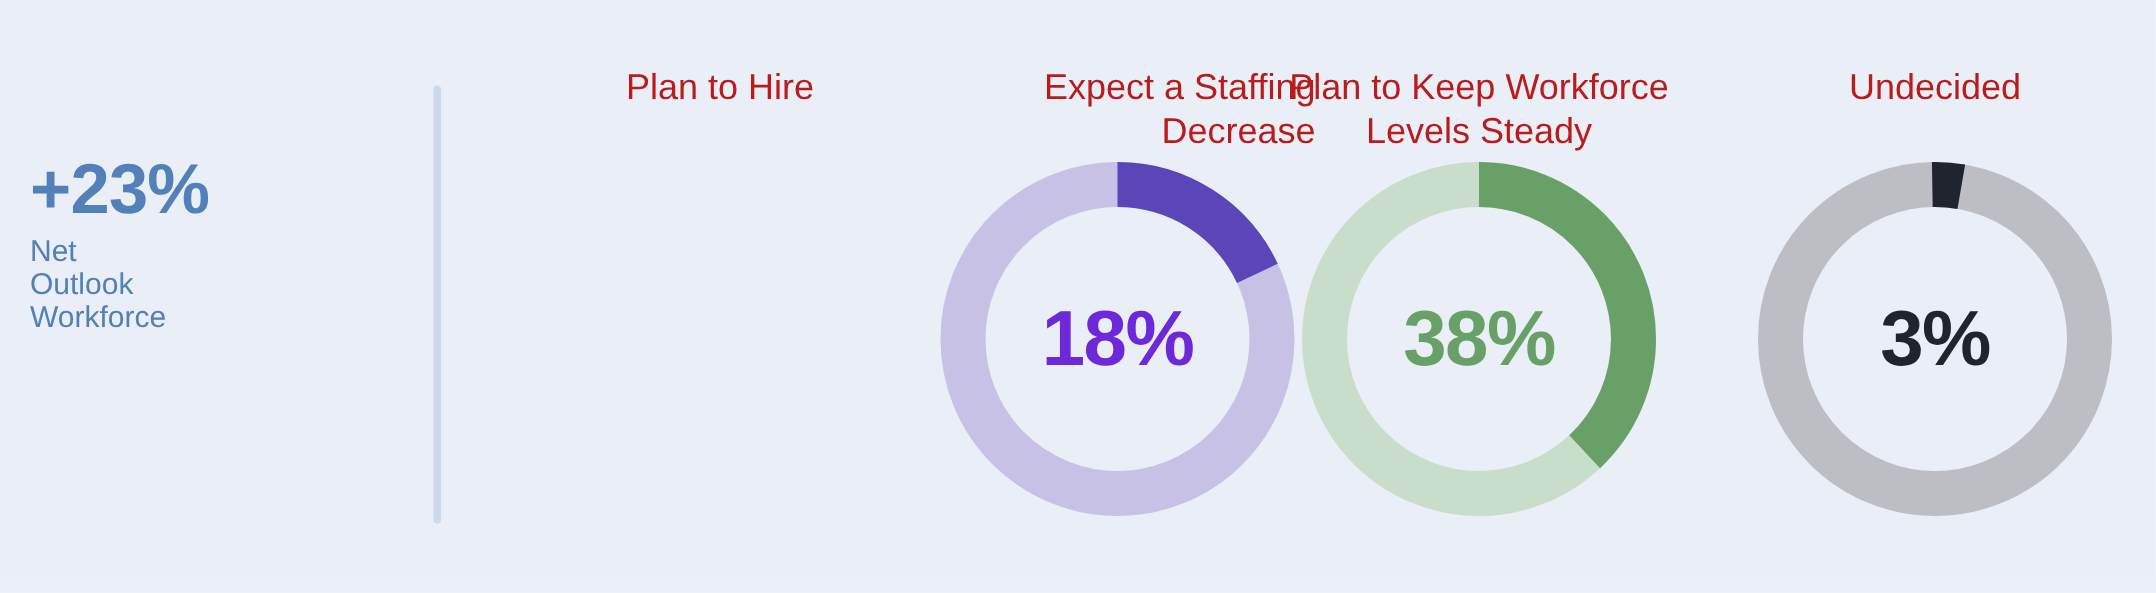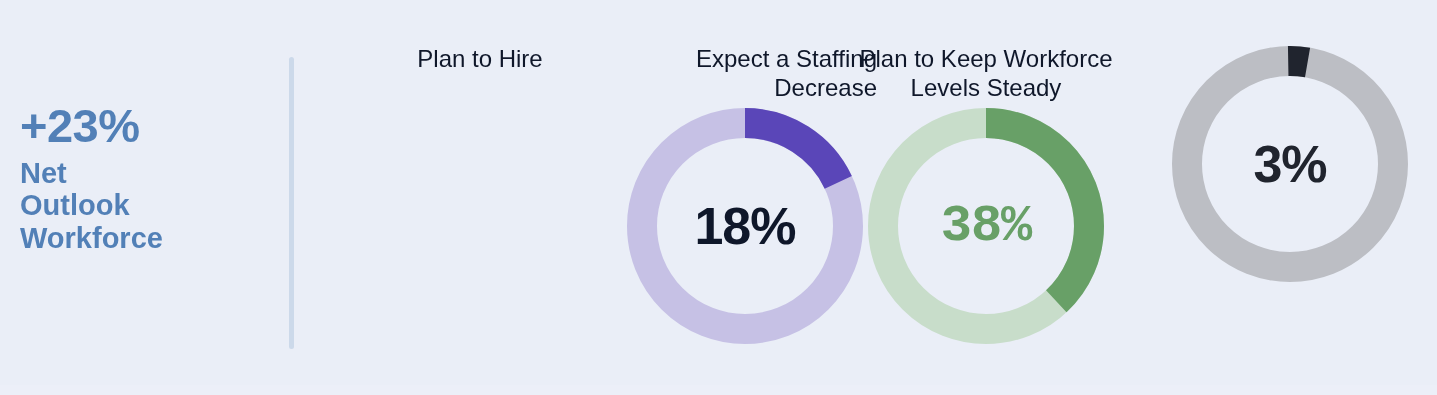--- a/index.html
+++ b/index.html
@@ -41,22 +41,22 @@
     line-height: 1.12;
   }
   #headline .big {
     font-size: 47px;
     font-weight: bold;
     letter-spacing: -0.5px;
     display: block;
     margin-bottom: 4px;
   }
   #headline .sub {
-    font-size: 29px;
-    font-weight: bold;
+    font-size: 20px;
+    font-weight: normal;
     display: block;
   }
 
   
   #divider {
     position: absolute;
     left: 289px;
     top: 57px;
     width: 5px;
     height: 292px;
@@ -66,21 +66,21 @@
 
   
   .donut-card {
     position: absolute;
     top: 44px;
     width: 264px;
     text-align: center;
   }
   .donut-title {
     font-size: 24px;
-    color: #0f172a;
+    color: #b91c1c;
     line-height: 1.22;
     height: 62px;
     font-weight: normal;
     white-space: pre-line;
   }
   .donut-wrap {
     position: relative;
     width: 240px;
     height: 240px;
     margin: 0 auto;
@@ -125,37 +125,38 @@
   </div>
 
   <div class="donut-card" style="left:613px;text-align:right;">
     <div class="donut-title">Expect a Staffing
 Decrease</div>
     <div class="donut-wrap">
       <svg viewBox="0 0 240 240">
         <circle class="track" cx="120" cy="120" r="103" fill="none" stroke-width="30" stroke="#c6c1e5"></circle>
         <circle class="fill" cx="120" cy="120" r="103" fill="none" stroke-width="30" stroke-linecap="butt" stroke="#5a46b8" stroke-dasharray="116.49 532.68" stroke-dashoffset="0" transform="rotate(-90 120 120)"></circle>
       </svg>
-      <div class="donut-value" style="color: #0f172a;">18%</div>
+      <div class="donut-value" style="color: #6d28d9;">18%</div>
     </div>
   </div>
 
   <div class="donut-card" style="left:854px;">
     <div class="donut-title">Plan to Keep Workforce
 Levels Steady</div>
     <div class="donut-wrap">
       <svg viewBox="0 0 240 240">
         <circle class="track" cx="120" cy="120" r="103" fill="none" stroke-width="30" stroke="#c8ddca"></circle>
         <circle class="fill" cx="120" cy="120" r="103" fill="none" stroke-width="30" stroke-linecap="butt" stroke="#68a067" stroke-dasharray="245.92 403.24" stroke-dashoffset="0" transform="rotate(-90 120 120)"></circle>
       </svg>
-      <div class="donut-value" style="color: rgb(104, 160, 103); font-family: Liberation Mono, monospace;">38%</div>
+      <div class="donut-value" style="color: rgb(104, 160, 103);">38%</div>
     </div>
   </div>
 
   <div class="donut-card" style="left:1158px;">
+    <div class="donut-title">Undecided</div>
     <div class="donut-wrap">
       <svg viewBox="0 0 240 240">
         <circle class="track" cx="120" cy="120" r="103" fill="none" stroke-width="30" stroke="#bcbec4"></circle>
         <circle class="fill" cx="120" cy="120" r="103" fill="none" stroke-width="30" stroke-linecap="butt" stroke="#20242e" stroke-dasharray="19.42 629.75" stroke-dashoffset="0" transform="rotate(-91 120 120)"></circle>
       </svg>
       <div class="donut-value" style="color: rgb(32, 36, 46);">3%</div>
     </div>
   </div>
 
 </div>

